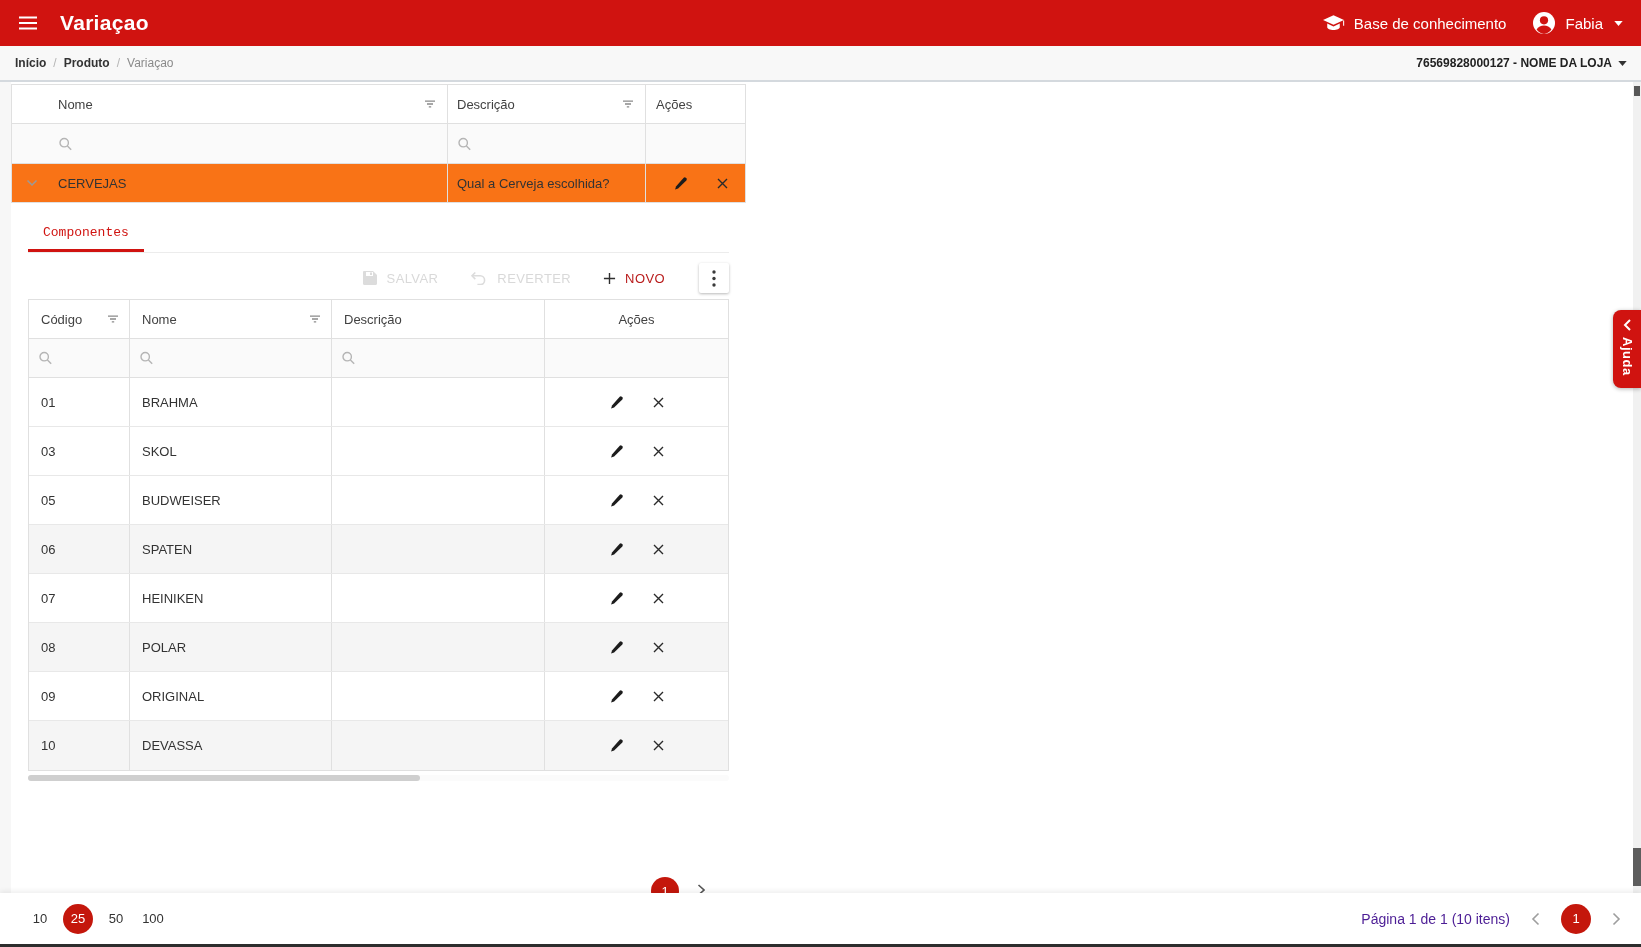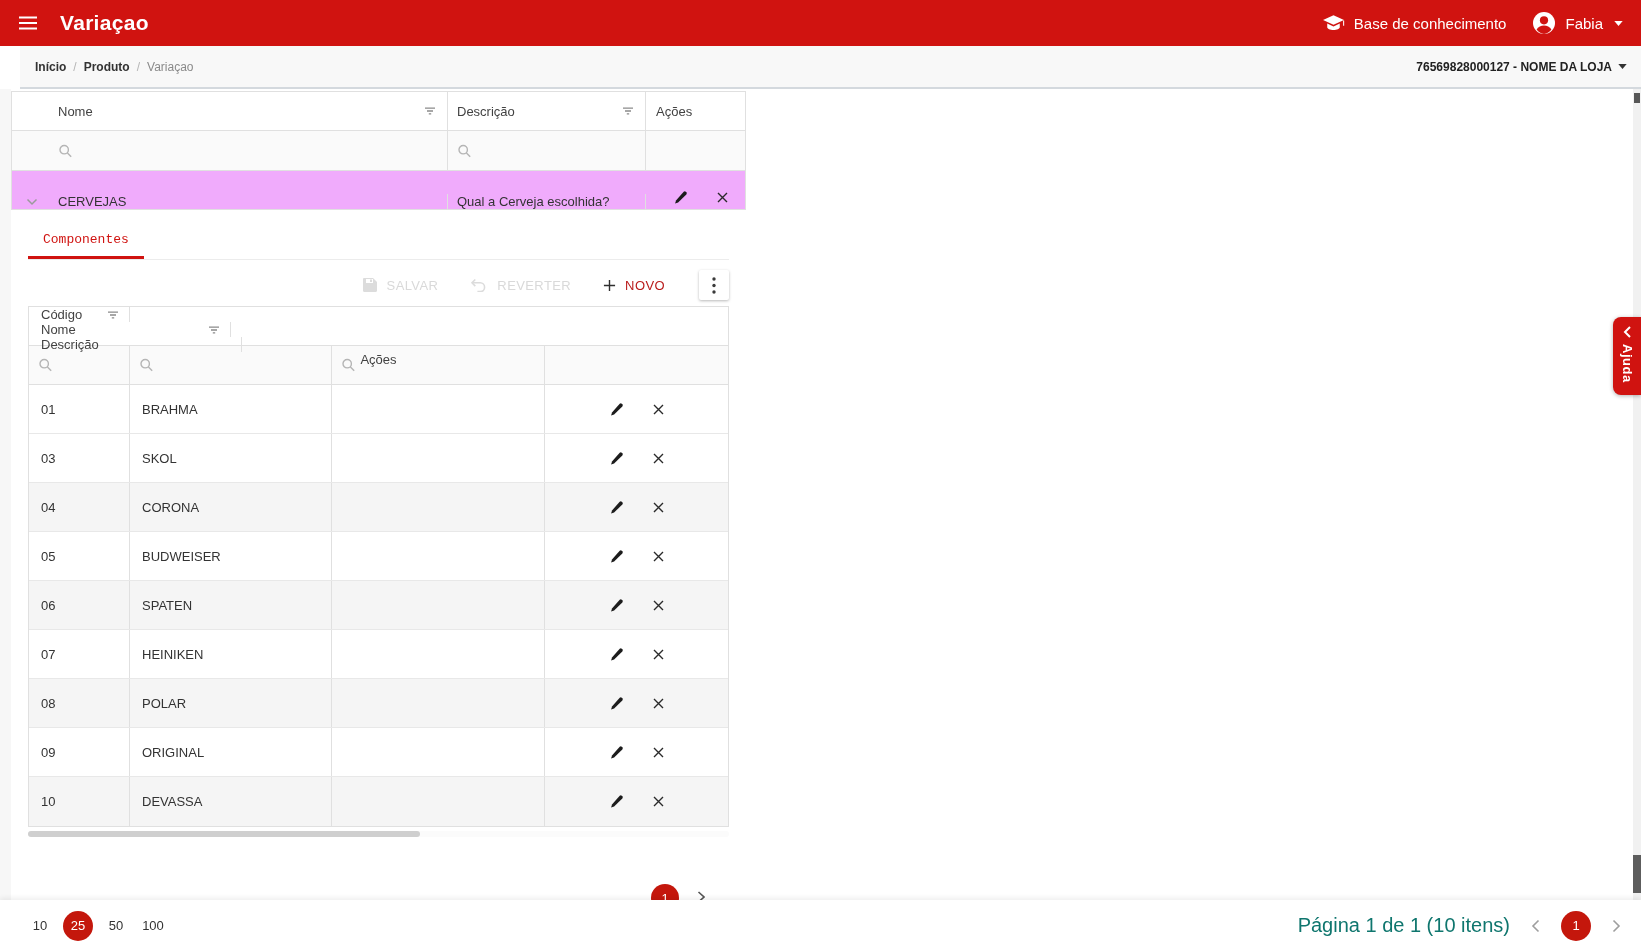--- a/index.html
+++ b/index.html
@@ -15,21 +15,21 @@
   
   .appbar{height:46px;background:var(--red);display:flex;align-items:center;justify-content:space-between;padding:0 18px 0 14px;}
   .appbar-left{display:flex;align-items:center;gap:18px;}
   .hamburger{background:none;border:none;cursor:pointer;padding:4px;}
   .app-title{color:#fff;font-size:21px;font-weight:600;letter-spacing:.3px;}
   .appbar-right{display:flex;align-items:center;gap:26px;}
   .kb-link,.user-menu{display:flex;align-items:center;gap:9px;color:#fff;font-size:15px;cursor:pointer;background:none;border:none;}
   .user-menu .caret{margin-left:2px;}
 
   
-  .crumbbar{height:43px;background:#f8f8f8;border-bottom:2px solid #d4d9de;display:flex;align-items:center;justify-content:space-between;padding:0 14px 0 15px;margin-left:20px;}
+  .crumbbar{height:36px;background:#f8f8f8;border-bottom:2px solid #d4d9de;display:flex;align-items:center;justify-content:space-between;padding:0 14px 0 15px;}
   .crumbs{display:flex;align-items:center;gap:7px;font-size:12px;}
   .crumbs .crumb{color:#333;font-weight:bold;cursor:pointer;}
   .crumbs .crumb.current{color:#8a8a8a;font-weight:normal;cursor:default;}
   .crumbs .sep{color:#b5b5b5;}
   .store-select{display:flex;align-items:center;gap:6px;font-size:12px;font-weight:bold;color:#222;background:none;border:none;cursor:pointer;}
 
   
   .main{position:relative;height:811px;background:#fff;overflow:hidden;}
   .left-gutter{position:absolute;left:0;top:0;width:11px;height:100%;background:#f7f7f7;}
   .panel{position:absolute;left:11px;top:2px;width:735px;}
@@ -46,21 +46,21 @@
   .og-head .ocell{font-size:13px;color:var(--txt-head);cursor:pointer;}
   .og-head .ficon{position:absolute;right:10px;top:50%;transform:translateY(-50%);cursor:pointer;}
   .og-filter{height:40px;background:#fafafa;border-bottom:1px solid var(--border);}
   .og-filter .ocell{padding-left:0;}
   .filter-box{position:relative;width:100%;height:100%;}
   .filter-box svg{position:absolute;top:50%;transform:translateY(-50%);}
   .fb-ind svg{left:46px;}
   .fb-std svg{left:9px;}
   .filter-box input{width:100%;height:100%;border:none;background:transparent;outline:none;font-size:13px;padding-left:68px;color:#333;}
   .fb-std input{padding-left:30px;}
-  .og-data{height:38px;background:#f0abfc;align-items:flex-end;}
+  .og-data{height:38px;background:#f97316;}
   .og-data .ocell{font-size:13px;color:#333;}
   .expand-btn{position:absolute;left:12px;top:50%;transform:translateY(-50%);background:none;border:none;cursor:pointer;padding:2px;}
   .act-btn{background:none;border:none;cursor:pointer;padding:4px 8px;}
   .acts{display:flex;align-items:center;justify-content:center;width:100%;gap:12px;}
 
   
   .detail{margin-top:12px;}
   .tabstrip{margin-left:17px;width:701px;height:38px;border-bottom:1px solid #ececec;display:flex;}
   .tab{font-size:13px;color:var(--red);display:flex;align-items:center;padding:0 15px;border-bottom:3px solid var(--red);cursor:pointer;font-family:Liberation Mono, monospace;}
   .toolbar{margin-left:17px;width:701px;height:36px;margin-top:7px;display:flex;align-items:center;justify-content:flex-end;gap:32px;}
@@ -71,21 +71,21 @@
 
   
   .igrid{margin-left:17px;margin-top:3px;width:701px;border:1px solid var(--border);background:#fff;}
   .irow{display:flex;}
   .icell{border-right:1px solid var(--border);display:flex;align-items:center;position:relative;font-size:13px;}
   .icell:last-child{border-right:none;}
   .ic-cod{width:101px;padding-left:12px;}
   .ic-nome{width:202px;padding-left:12px;}
   .ic-desc{width:213px;padding-left:12px;}
   .ic-acoes{flex:1;justify-content:center;}
-  .ig-head{height:39px;border-bottom:1px solid var(--border);flex-direction:column;}
+  .ig-head{height:39px;border-bottom:1px solid var(--border);}
   .ig-head .icell{color:var(--txt-head);cursor:pointer;}
   .ig-head .ficon{position:absolute;right:9px;top:50%;transform:translateY(-50%);cursor:pointer;}
   .ig-filter{height:39px;background:#fafafa;border-bottom:1px solid var(--border);}
   .ig-filter .icell{padding-left:0;}
   .ig-body .irow{height:49px;border-bottom:1px solid var(--border-light);background:#fff;}
   .ig-body .irow:last-child{border-bottom:none;}
   .ig-body .irow.alt{background:#f5f5f5;}
 
   .hscroll{margin-left:17px;margin-top:4px;width:701px;height:6px;background:#fbfbfb;border-radius:3px;position:relative;cursor:pointer;}
   .hscroll .thumb{position:absolute;left:0;top:0;height:6px;width:392px;background:#cfcfcf;border-radius:3px;}
@@ -101,21 +101,21 @@
   .vscroll .vthumb{position:absolute;top:766px;left:0;width:8px;height:38px;background:#5d5d5d;}
   .help-tab{position:absolute;right:0;top:228px;width:28px;height:78px;background:var(--red);border-radius:8px 0 0 8px;display:flex;flex-direction:column;align-items:center;padding-top:9px;gap:6px;cursor:pointer;border:none;z-index:5;box-shadow:0 1px 4px rgba(0,0,0,.3);}
   .help-tab .vtext{writing-mode:vertical-rl;color:#fff;font-size:13px;font-weight:bold;letter-spacing:.5px;}
 
   
   .footer{height:51px;background:#fff;box-shadow:0 -2px 5px rgba(0,0,0,.07);position:relative;z-index:6;display:flex;align-items:center;justify-content:space-between;padding:0 10px 0 26px;}
   .psizes{display:flex;align-items:center;gap:9px;}
   .psize{min-width:28px;height:30px;border:none;background:none;font-size:13px;color:#333;cursor:pointer;display:flex;align-items:center;justify-content:center;border-radius:50%;}
   .psize.selected{width:30px;background:var(--red2);color:#ffffff;}
   .pager-right{display:flex;align-items:center;gap:17px;padding-right:6px;}
-  .pager-info{font-size:20px;color:#0f766e;}
+  .pager-info{font-size:14px;color:#4c1d95;}
   .pg-nav{background:none;border:none;cursor:pointer;padding:4px;}
   .pg-num{width:30px;height:30px;border-radius:50%;background:var(--red2);color:#fff;border:none;font-size:13px;cursor:pointer;}
   .bottom-strip{height:3px;background:#2e2e2e;}
 </style>
 </head>
 <body>
 
 <header class="appbar">
   <div class="appbar-left">
     <button class="hamburger">
@@ -403,43 +403,20 @@
           <span>
             <svg width="13" height="13" viewBox="0 0 13 13">
                         <path d="M2 2l9 9M11 2l-9 9" stroke="#2a2a2a" stroke-width="1.4"></path>
                       </svg>
           </span>
         </button>
       </div>
     </div>
   </div>
 
-  <div class="irow alt">
-    <div class="icell ic-cod">04</div>
-    <div class="icell ic-nome">CORONA</div>
-    <div class="icell ic-desc"></div>
-    <div class="icell ic-acoes">
-      <div class="acts">
-        <button class="act-btn">
-          <span>
-            <svg width="15" height="15" viewBox="0 0 15 15">
-                        <path d="M10.7 1.8a1.5 1.5 0 0 1 2.1 0l.5.5a1.5 1.5 0 0 1 0 2.1l-8.2 8.2-3 .9.9-3z" fill="#1c1c1c"></path>
-                      </svg>
-          </span>
-        </button>
-        <button class="act-btn">
-          <span>
-            <svg width="13" height="13" viewBox="0 0 13 13">
-                        <path d="M2 2l9 9M11 2l-9 9" stroke="#2a2a2a" stroke-width="1.4"></path>
-                      </svg>
-          </span>
-        </button>
-      </div>
-    </div>
-  </div>
 
   <div class="irow">
     <div class="icell ic-cod">05</div>
     <div class="icell ic-nome">BUDWEISER</div>
     <div class="icell ic-desc"></div>
     <div class="icell ic-acoes">
       <div class="acts">
         <button class="act-btn">
           <span>
             <svg width="15" height="15" viewBox="0 0 15 15">

